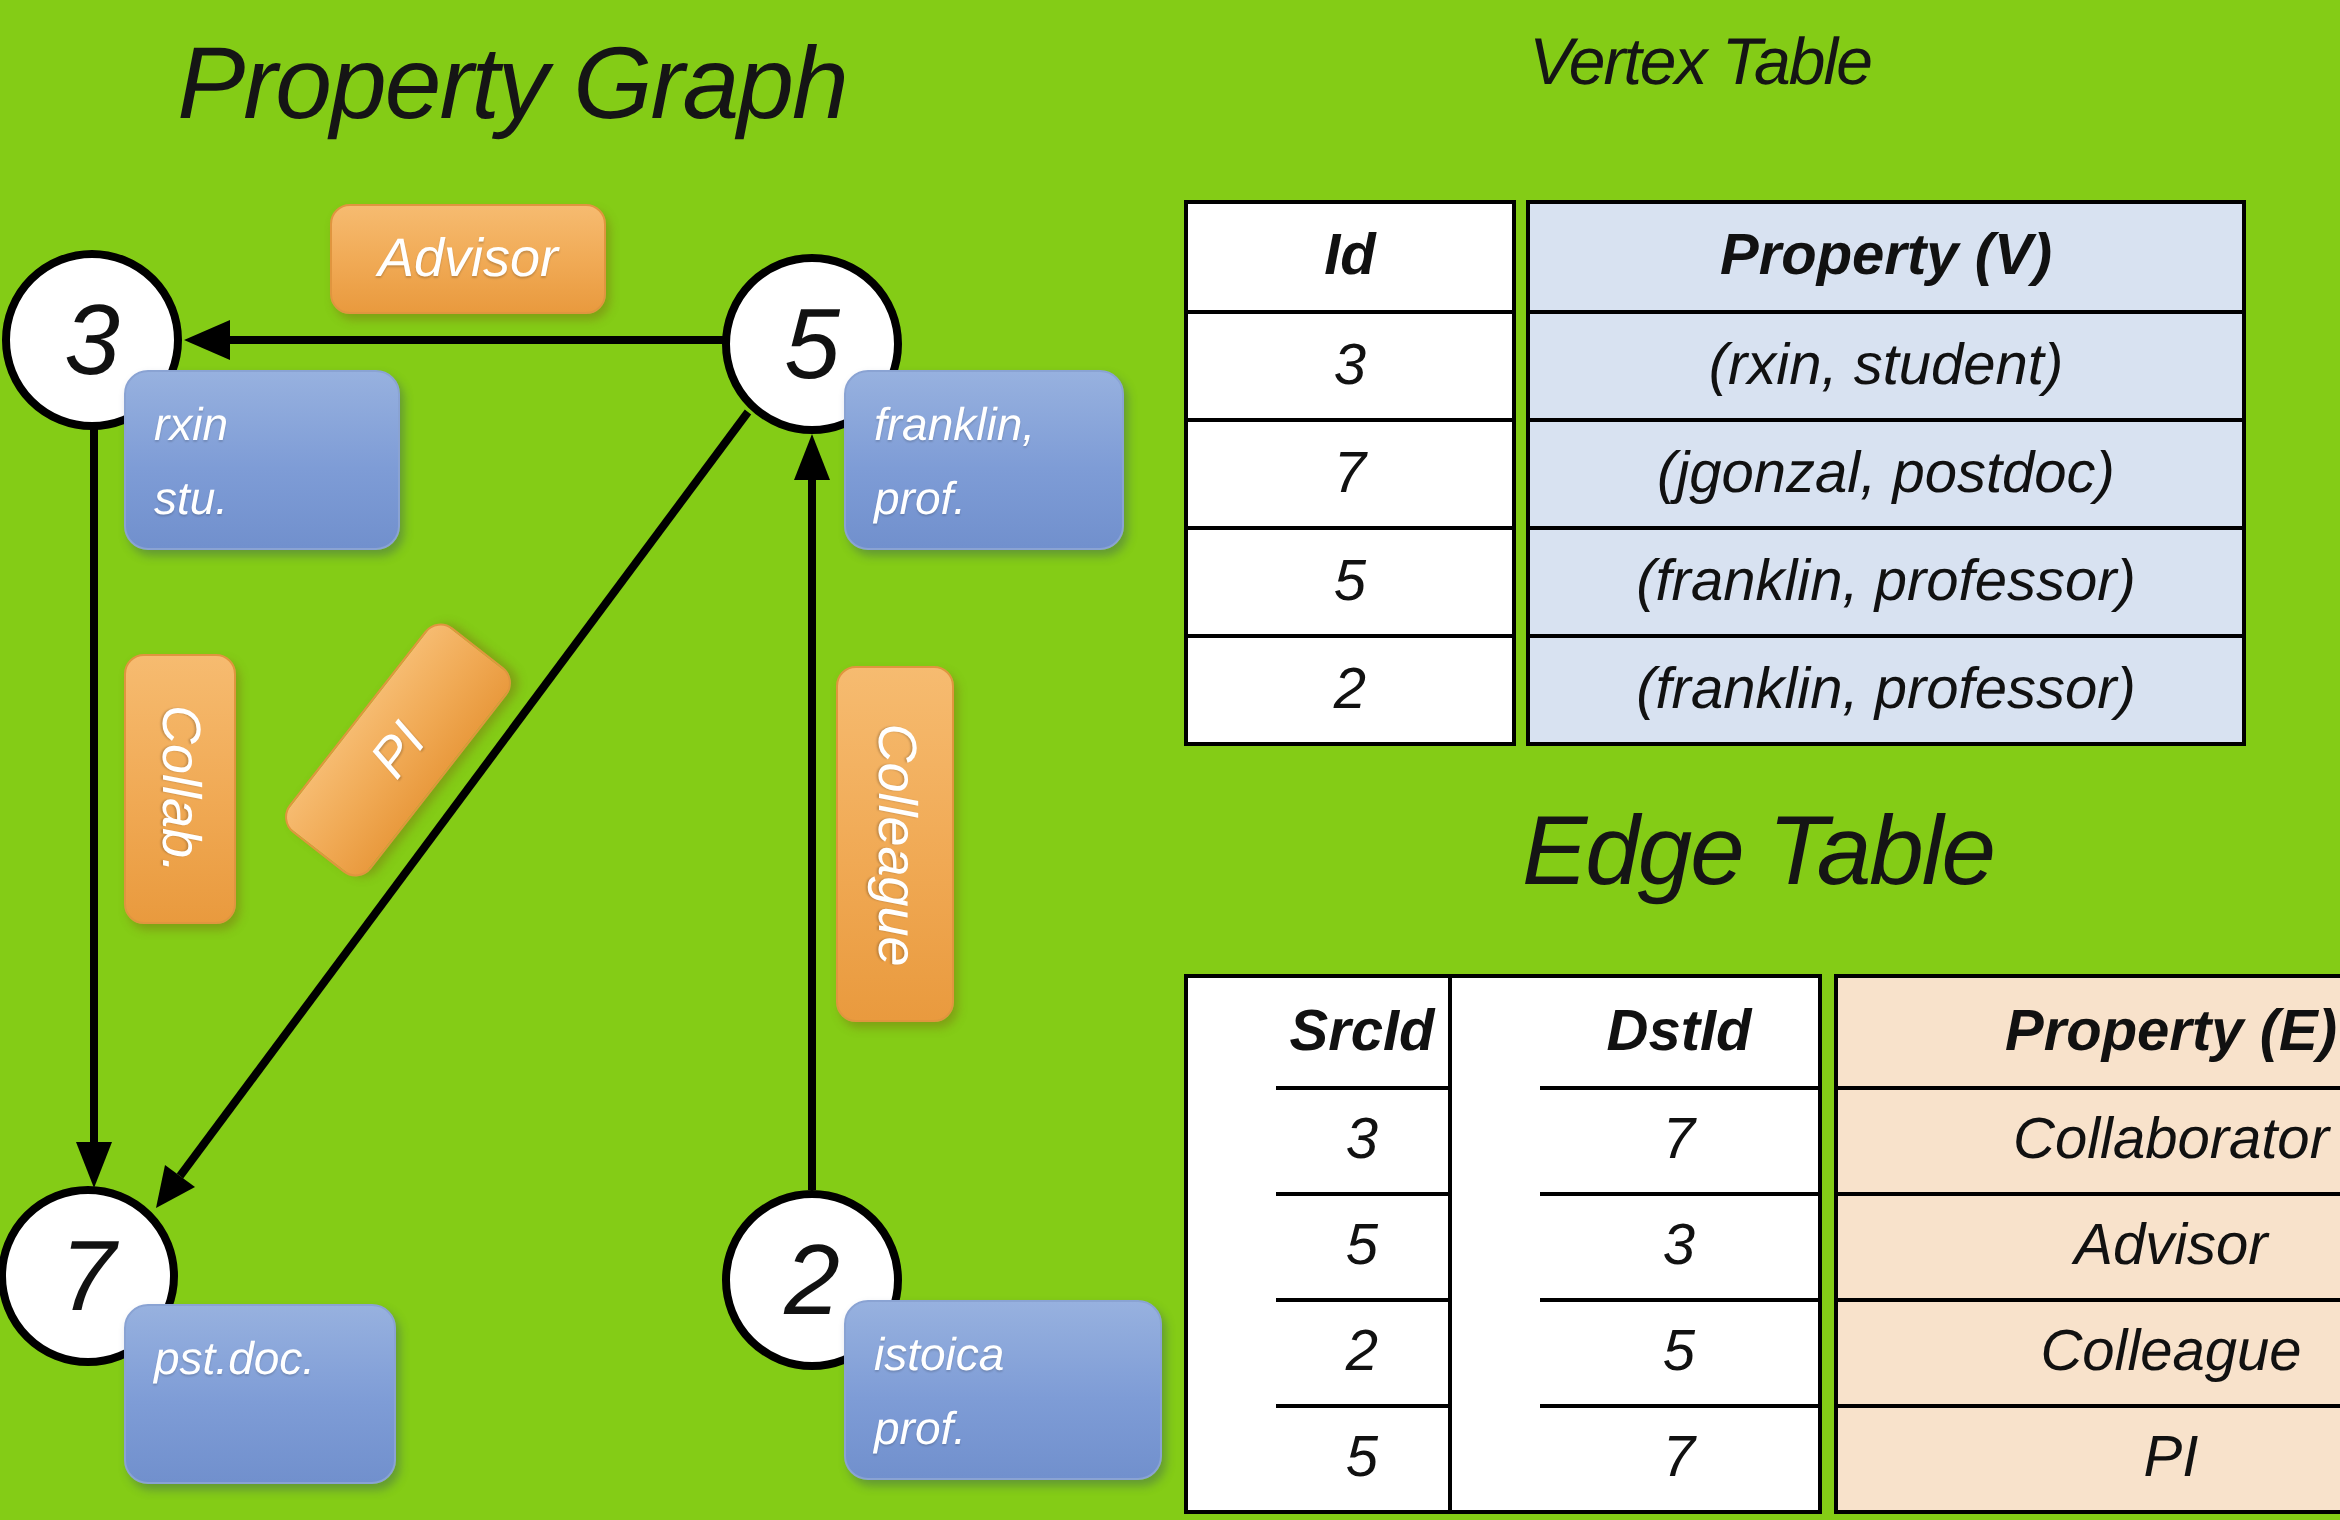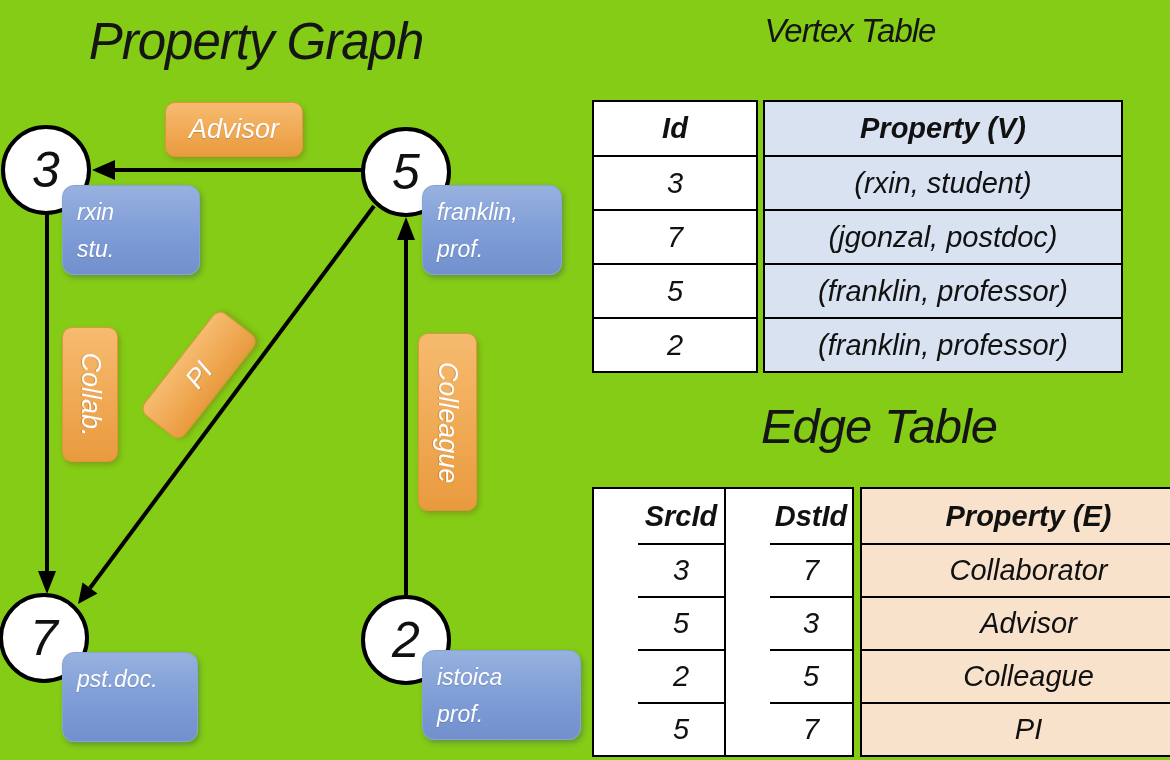--- a/index.html
+++ b/index.html
@@ -143,21 +143,21 @@
 
   <div class="tablewrap" style="left:592px; top:487px; gap:6px;">
     <div class="subwrap">
       <div class="subcol" style="width:130px;">
         <div class="trow th eh">SrcId</div>
         <div class="trow er">3</div>
         <div class="trow er">5</div>
         <div class="trow er">2</div>
         <div class="trow er">5</div>
       </div>
-      <div class="subcol" style="width:128px; border-left:2px solid #000;">
+      <div class="subcol" style="width:185px; border-left:2px solid #000;">
         <div class="trow th eh">DstId</div>
         <div class="trow er">7</div>
         <div class="trow er">3</div>
         <div class="trow er">5</div>
         <div class="trow er">7</div>
       </div>
     </div>
     <div class="tcol" style="width:337px; background:#F8E2CB;">
       <div class="trow th eh">Property (E)</div>
       <div class="trow er">Collaborator</div>

